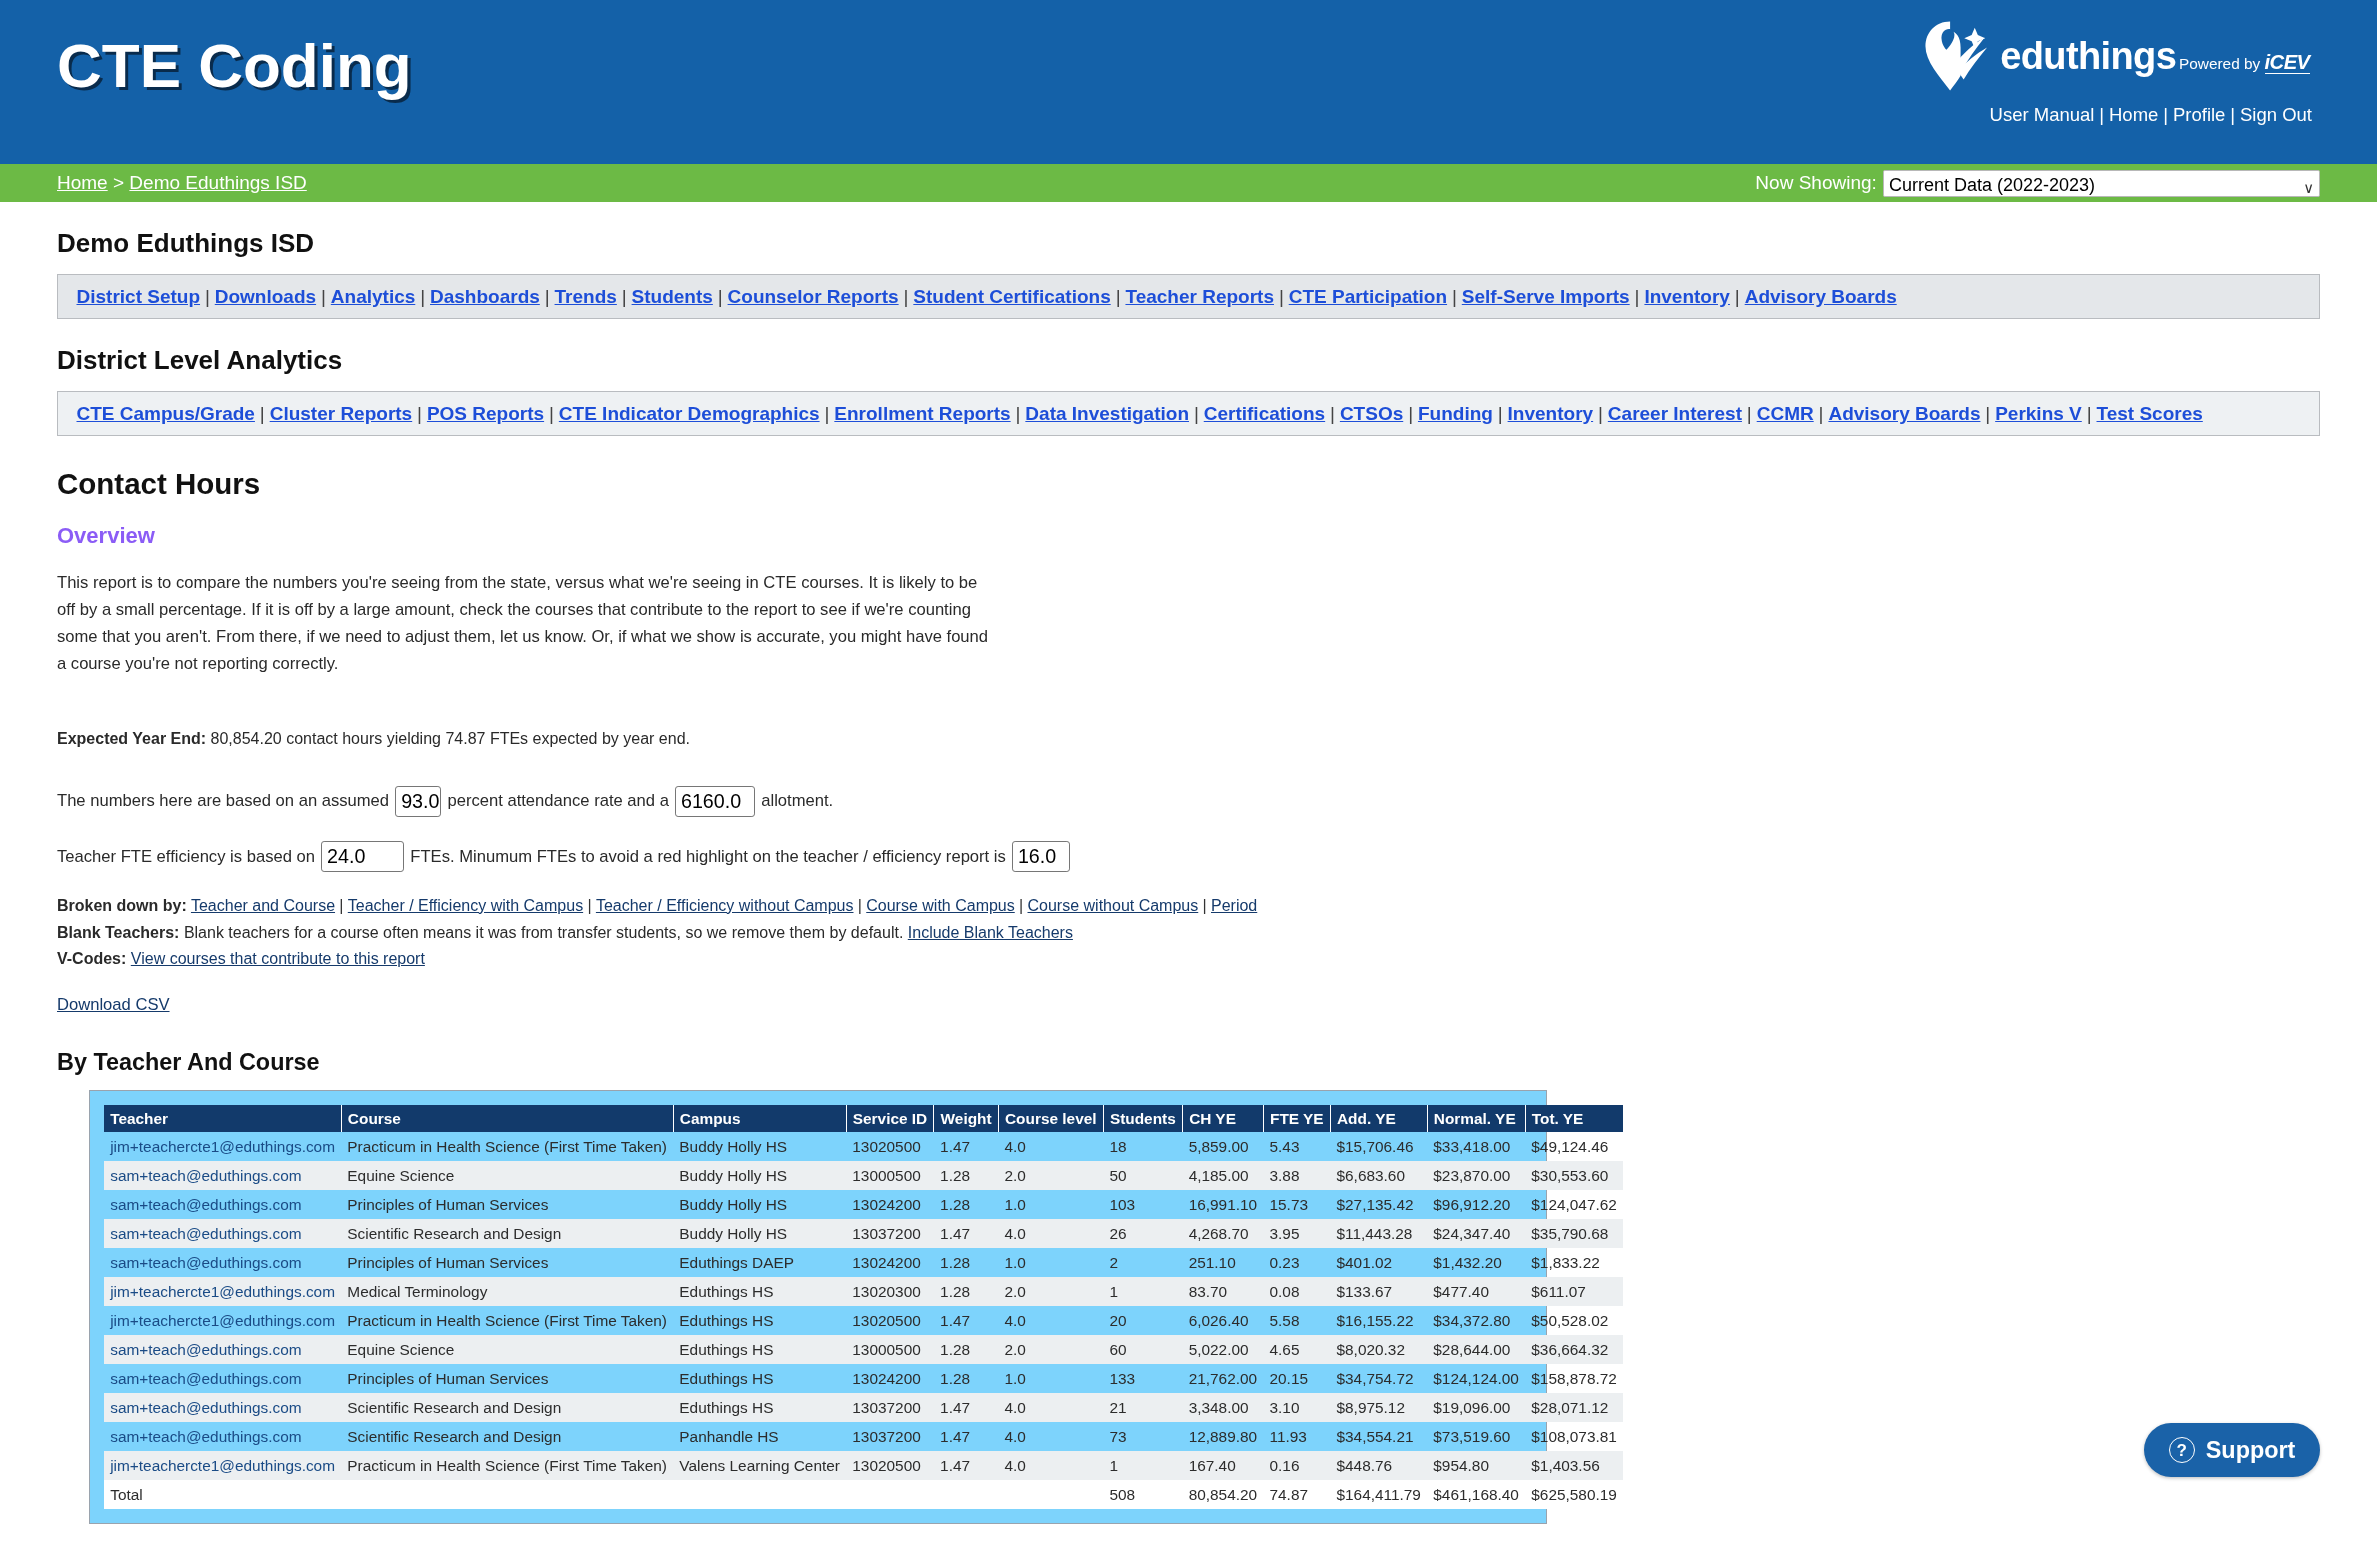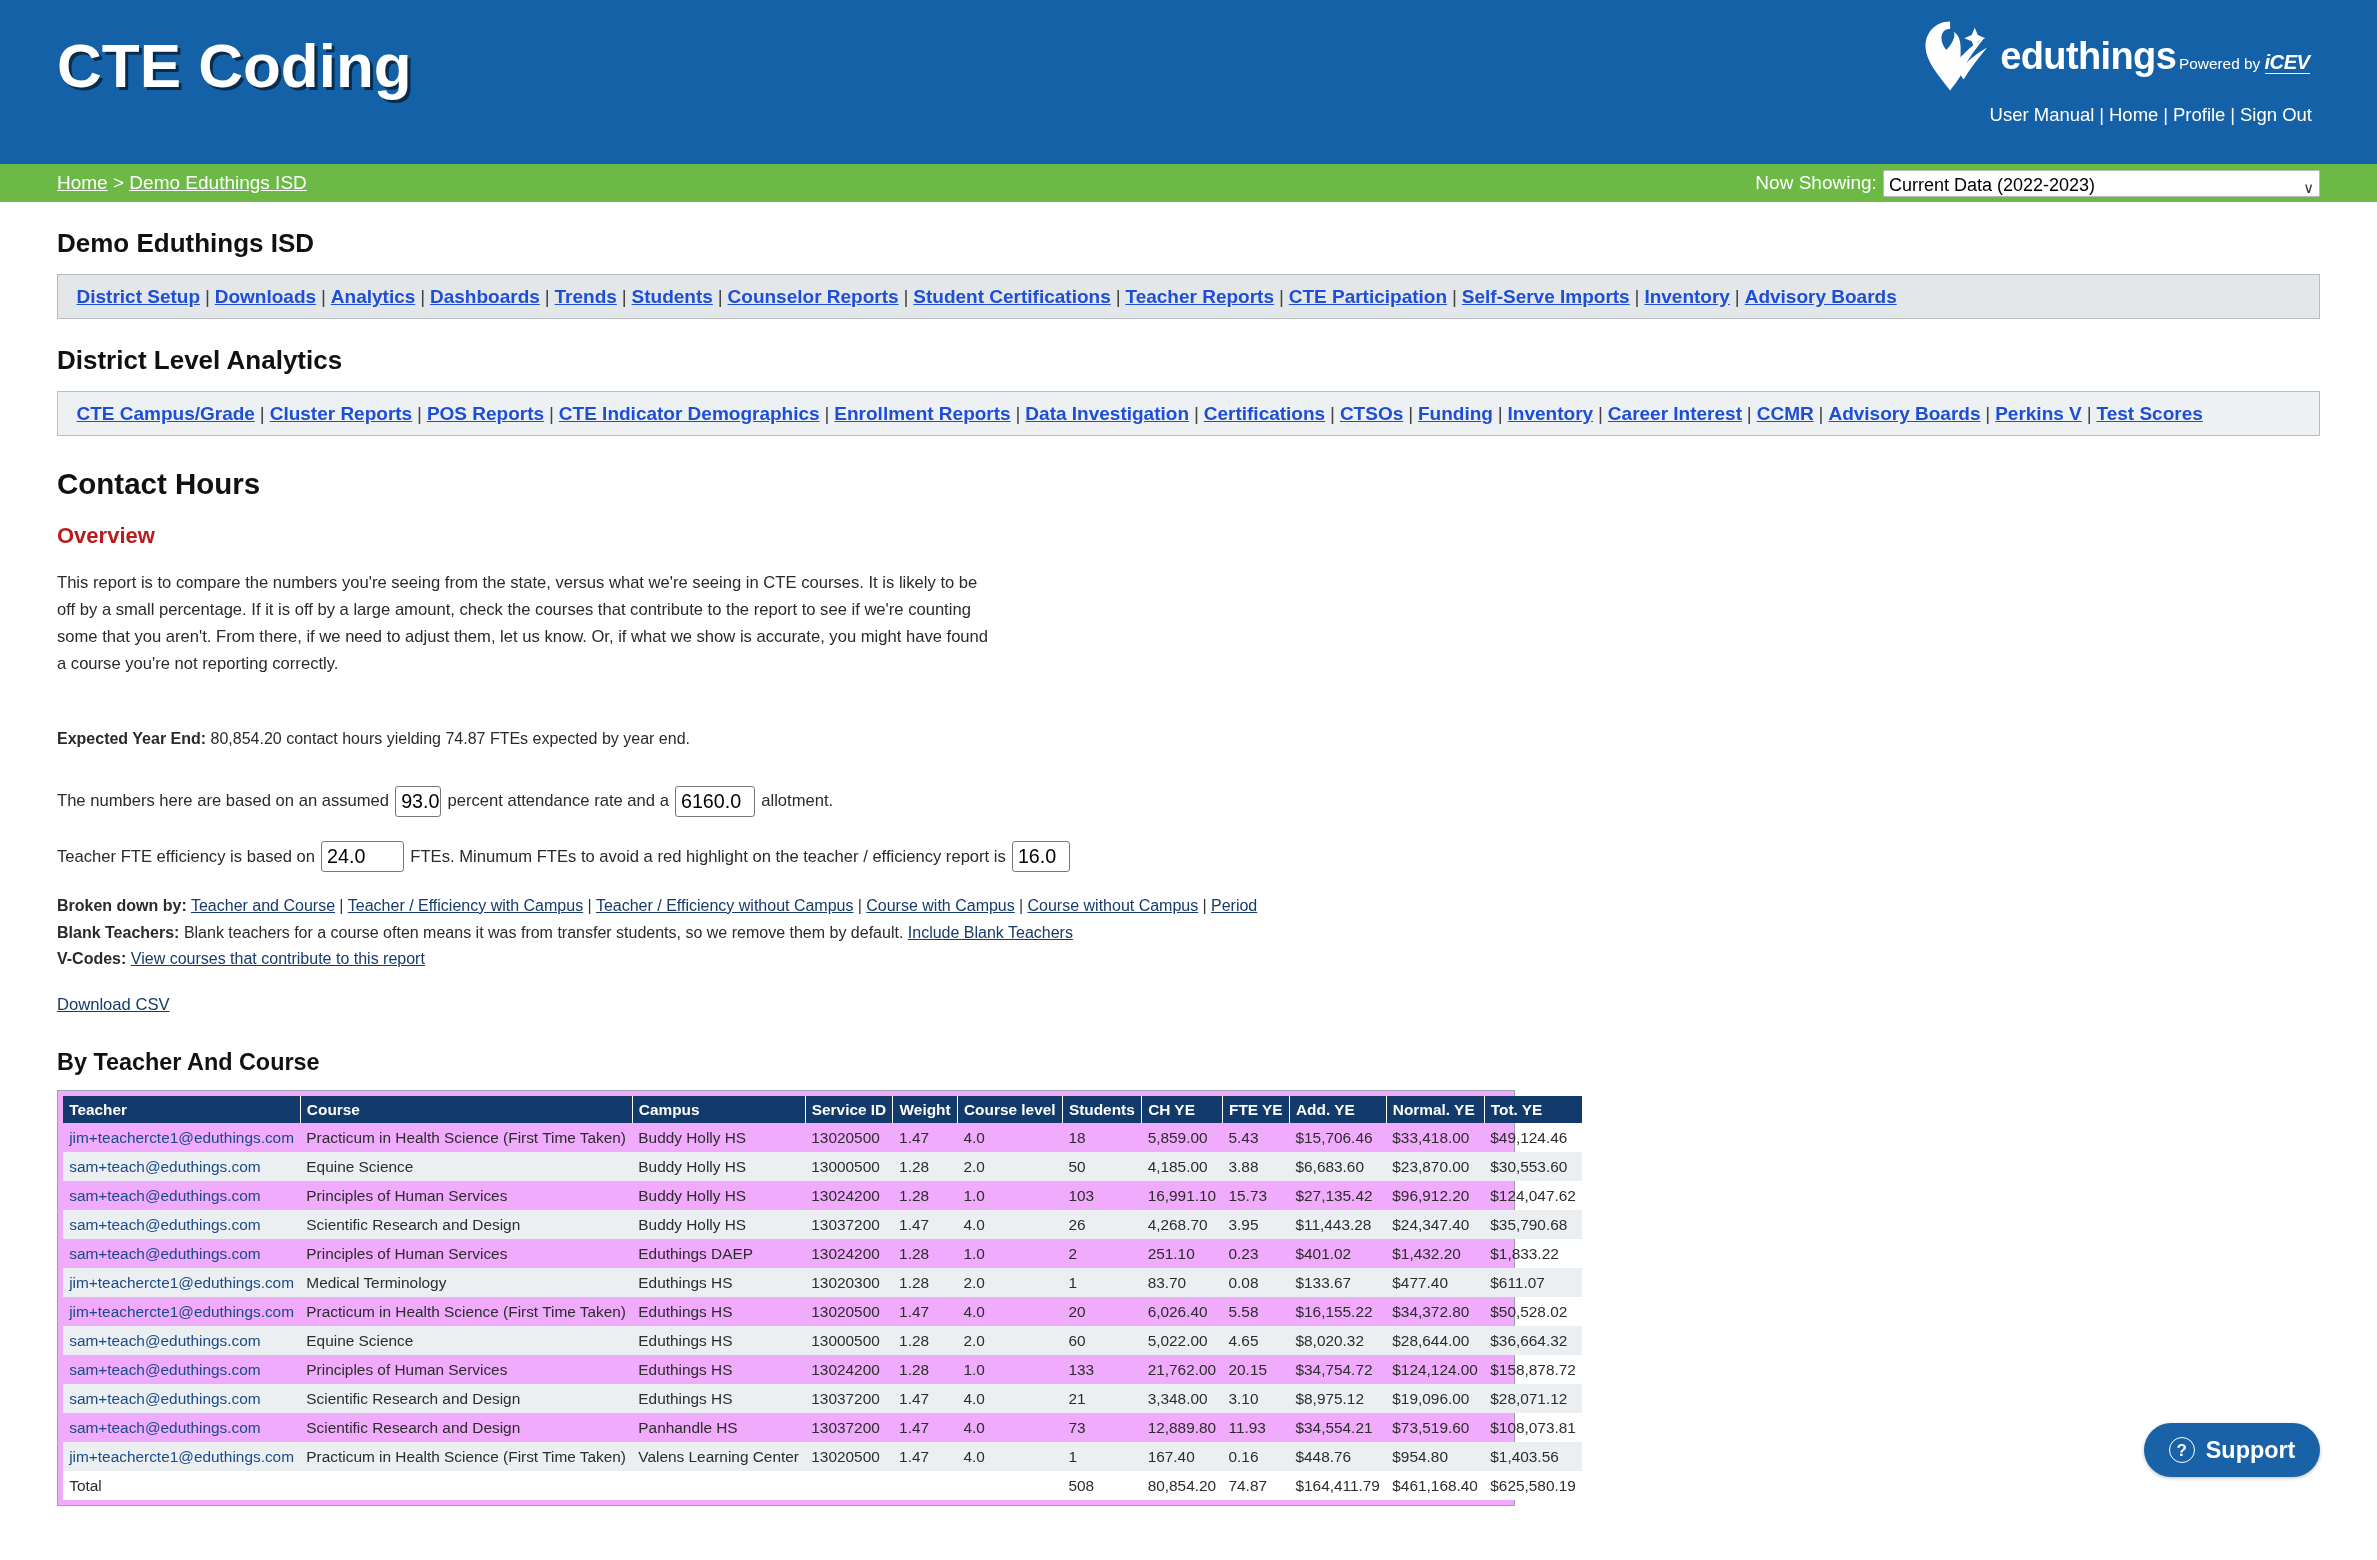--- a/index.html
+++ b/index.html
@@ -160,21 +160,21 @@
 
   h1.report-title {
     font-size: 29.5px;
     font-weight: bold;
     color: #111111;
     margin: 31px 0 22px 0;
   }
   h3.sub-title {
     font-size: 22px;
     font-weight: bold;
-    color: #b91c1c;
+    color: #8b5cf6;
     margin: 0 0 21px 0;
   }
   .overview-text {
     font-size: 16.6px;
     line-height: 1.62;
     color: #2a2a2a;
     max-width: 942px;
     margin: 0;
   }
   .spacer-lg { height: 52px; }
@@ -236,22 +236,23 @@
     font-size: 23.4px;
     font-weight: bold;
     color: #111111;
     margin: 34px 0 13.5px 0;
   }
 
   
   .tablewrap {
     border: 0.6px solid #9aa3ad;
     width: 1458px;
-    background: #f0abfc;
-    padding: 5px;
+    background: #7dd3fc;
+    padding: 14px;
+    margin-left: 32px;
   }
   table.report {
     border-collapse: collapse;
     width: 100%;
     font-size: 15.4px;
   }
   table.report thead th {
     background: #123a6b;
     color: #ffffff;
     font-weight: bold;

